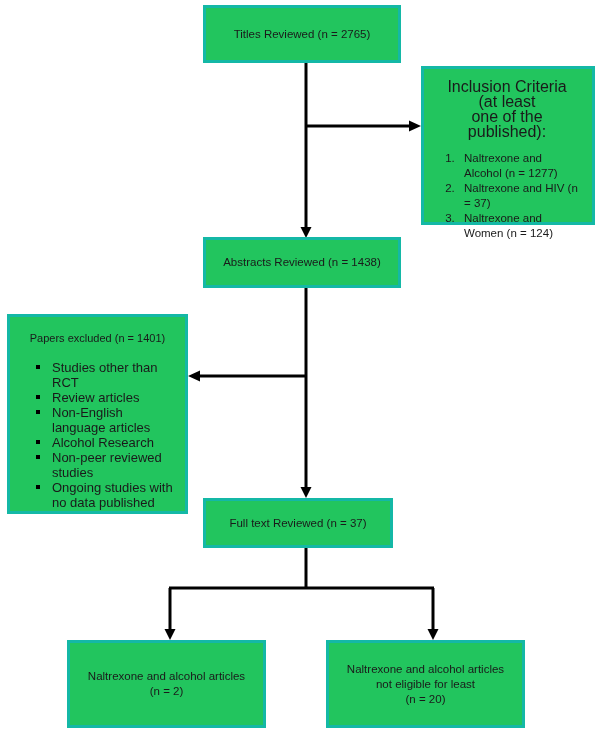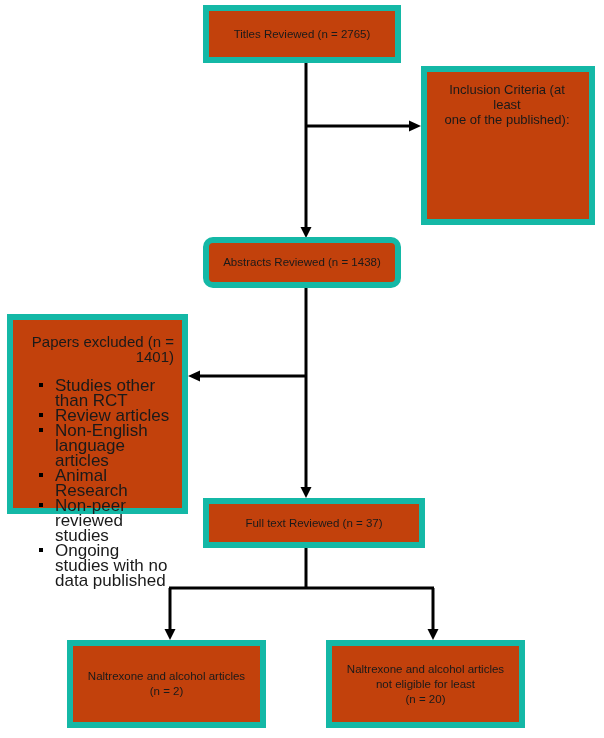--- a/index.html
+++ b/index.html
@@ -19,54 +19,54 @@
   .flow-svg {
     position: absolute;
     left: 0;
     top: 0;
     width: 604px;
     height: 738px;
   }
   .node {
     position: absolute;
     box-sizing: border-box;
-    border: 6px solid #14b8a6;
-    background: #c2410c;
+    border: 3px solid #14b8a6;
+    background: #22c55e;
     display: flex;
     align-items: center;
     justify-content: center;
     font-size: 11.5px;
     line-height: 15px;
     text-align: center;
     color: #1a1a1a;
   }
   .node-inner {
     padding: 0 8px;
     width: 100%;
   }
   
   #node-titles      { left: 203px; top: 5px;   width: 198px; height: 58px; }
   #node-inclusion   { left: 421px; top: 66px;  width: 174px; height: 159px;
                       align-items: flex-start; justify-content: flex-start; }
-  #node-abstracts   { left: 203px; top: 237px; width: 198px; height: 51px; border-radius: 10px; }
+  #node-abstracts   { left: 203px; top: 237px; width: 198px; height: 51px; }
   #node-excluded    { left: 7px;   top: 314px; width: 181px; height: 200px;
                       align-items: flex-start; justify-content: flex-start; }
-  #node-fulltext    { left: 203px; top: 498px; width: 222px; height: 50px; }
+  #node-fulltext    { left: 203px; top: 498px; width: 190px; height: 50px; }
   #node-eligible    { left: 67px;  top: 640px; width: 199px; height: 88px; }
   #node-not-eligible{ left: 326px; top: 640px; width: 199px; height: 88px; }
 
   
   .incl-wrap {
     padding: 10px 10px 0 8px;
     width: 100%;
     box-sizing: border-box;
   }
   .incl-head {
     text-align: center;
-    font-size: 13px;
+    font-size: 16px;
     line-height: 15px;
     padding: 0 4px;
   }
   ol.incl-list {
     margin: 12px 0 0 0;
     padding: 0 0 0 26px;
     text-align: left;
     font-size: 11.5px;
     line-height: 15px;
   }
@@ -75,29 +75,29 @@
     margin-bottom: 0px;
   }
 
   
   .excl-wrap {
     padding: 14px 8px 0 8px;
     width: 100%;
     box-sizing: border-box;
   }
   .excl-head {
-    text-align: right;
-    font-size: 15px;
+    text-align: center;
+    font-size: 11px;
     line-height: 15px;
   }
   ul.excl-list {
     margin: 14px 0 0 0;
     padding: 0 0 0 16px;
     text-align: left;
-    font-size: 17px;
+    font-size: 13px;
     line-height: 15px;
     list-style: none;
   }
   ul.excl-list li {
     position: relative;
     padding-left: 18px;
     margin-bottom: 0px;
   }
   ul.excl-list li .sq {
     position: absolute;
@@ -154,35 +154,40 @@
   <div class="node" id="node-titles">
     <div class="node-inner">Titles Reviewed (n = 2765)</div>
   </div>
 
   <div class="node" id="node-inclusion">
     <div class="incl-wrap">
       <div class="incl-head">
         <span class="line-break">Inclusion Criteria (at least</span>
         <span class="line-break">one of the published):</span>
       </div>
+      <ol class="incl-list">
+        <li>Naltrexone and Alcohol (n = 1277)</li>
+        <li>Naltrexone and HIV (n = 37)</li>
+        <li>Naltrexone and Women (n = 124)</li>
+      </ol>
     </div>
   </div>
 
   <div class="node" id="node-abstracts">
     <div class="node-inner">Abstracts Reviewed (n = 1438)</div>
   </div>
 
   <div class="node" id="node-excluded">
     <div class="excl-wrap">
       <div class="excl-head">Papers excluded (n = 1401)</div>
       <ul class="excl-list">
         <li><span class="sq"></span><span>Studies other than RCT</span></li>
         <li><span class="sq"></span><span>Review articles</span></li>
         <li><span class="sq"></span><span>Non-English language articles</span></li>
-        <li><span class="sq"></span><span>Animal Research</span></li>
+        <li><span class="sq"></span><span>Alcohol Research</span></li>
         <li><span class="sq"></span><span>Non-peer reviewed studies</span></li>
         <li><span class="sq"></span><span>Ongoing studies with no data published</span></li>
       </ul>
     </div>
   </div>
 
   <div class="node" id="node-fulltext">
     <div class="node-inner">Full text Reviewed (n = 37)</div>
   </div>
 

